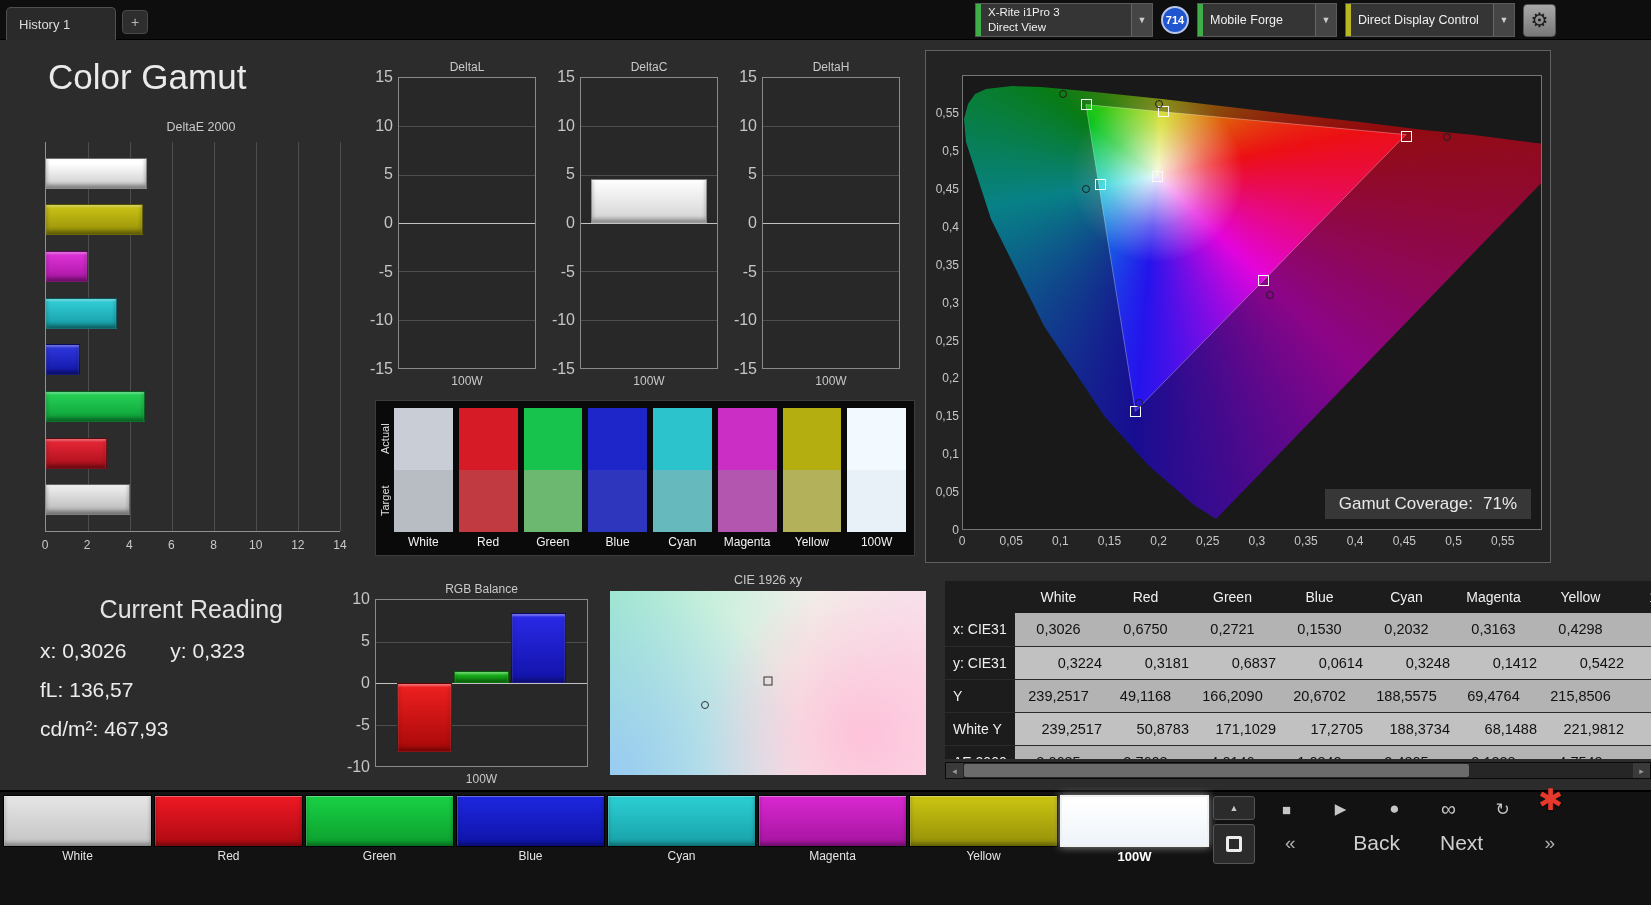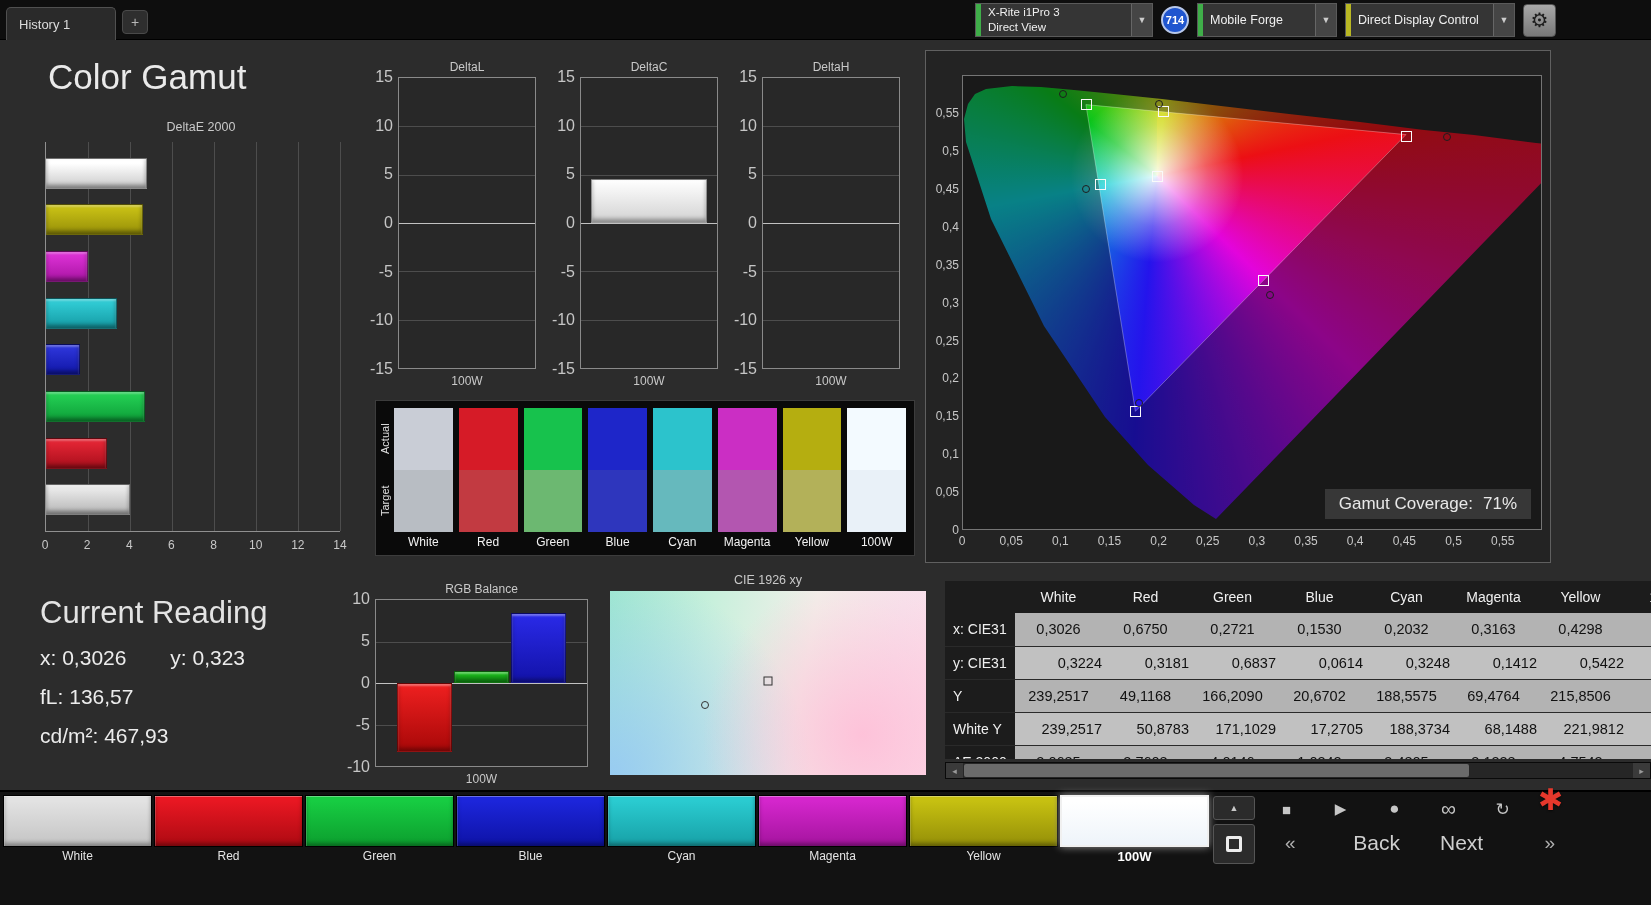--- a/index.html
+++ b/index.html
@@ -78,21 +78,21 @@
   .marker-sq.dark { width:9px; height:9px; border-color:#333; transform:translate(-50%,-50%); }
   .marker-ci.dark { border-color:#333; transform:translate(-50%,-50%); }
   .cie-ylabs { position:absolute; left:2px; top:24px; width:31px; height:455px; }
   .cie-ylabs div { position:absolute; right:0; transform:translateY(-50%); font-size:12px; color:#c8c8c8; }
   .cie-xlabs { position:absolute; left:36px; top:483px; width:580px; height:18px; }
   .cie-xlabs div { position:absolute; transform:translateX(-50%); font-size:12px; color:#c8c8c8; }
   .coverage { position:absolute; right:10px; bottom:10px; background:rgba(58,58,58,.92); color:#e8e8e8; font-size:17px; padding:5px 14px; display:flex; gap:10px; }
 
   
   .curread { position:absolute; left:40px; top:595px; }
-  .cr-head { font-size:31px; color:#e3e3e3; }
+  .cr-head { font-size:25px; color:#e3e3e3;text-align:right; }
   .cr-line { font-size:21px; color:#ececec; margin-top:15px; }
   .cr-line .pair { margin-right:38px; }
 
   
   .cie31-title { position:absolute; left:610px; top:573px; width:316px; }
   .cie31 { position:absolute; left:610px; top:591px; width:316px; height:184px;
     background:
       radial-gradient(circle at 80% 78%, rgba(255,188,214,.85), rgba(255,188,214,0) 55%),
       radial-gradient(circle at 0% 100%, rgba(150,200,245,.9), rgba(150,200,245,0) 55%),
       linear-gradient(100deg, #9fe8cf 0%, #c8f0dc 30%, #f2efe9 60%, #f7e3ec 85%, #fbdeea 100%);

